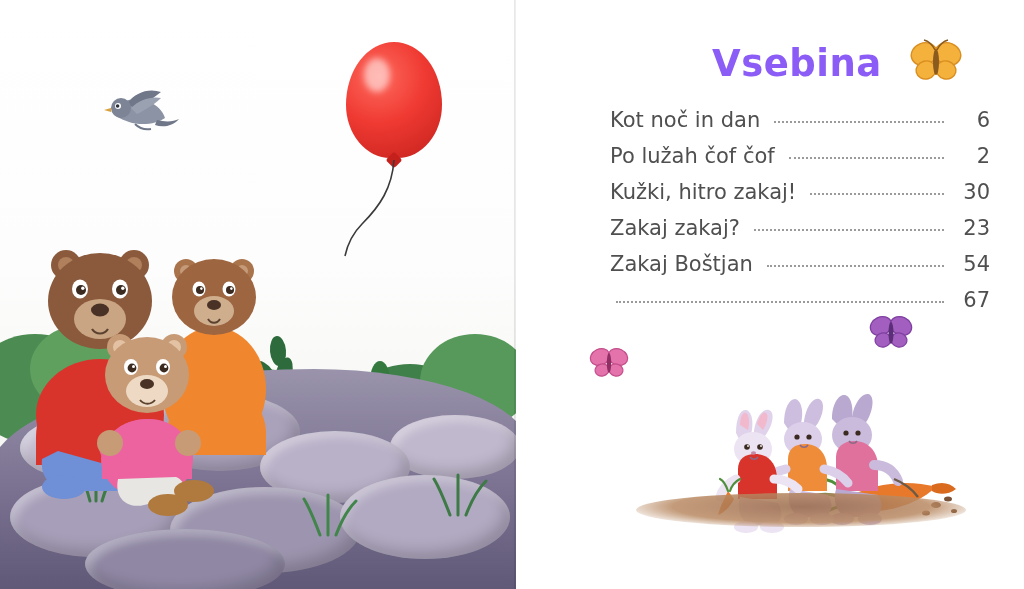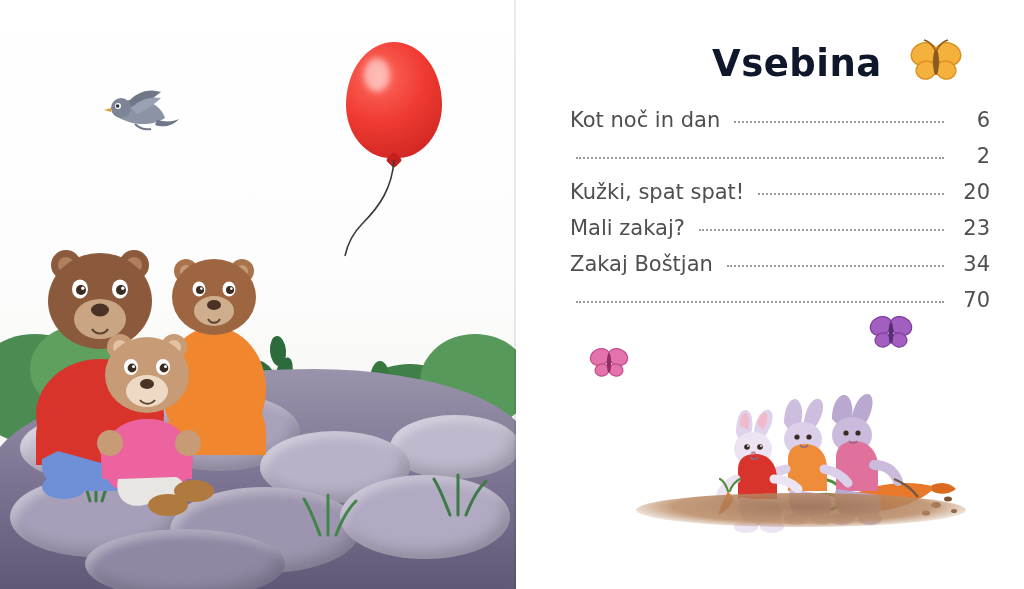--- a/index.html
+++ b/index.html
@@ -158,36 +158,37 @@
   }
 
   
   .toc-title {
     position: absolute;
     left: 196px;
     top: 42px;
     font-family: "DejaVu Sans", sans-serif;
     font-size: 37px;
     font-weight: bold;
-    color: #0f172a;
+    color: #8b5cf6;
     letter-spacing: 0.5px;
   }
   .toc-list {
     position: absolute;
     left: 54px;
     top: 108px;
     width: 420px;
   }
   .toc-row {
     display: flex;
     align-items: baseline;
     height: 36px;
     font-size: 21px;
     color: #4f4f4f;
     font-family: "DejaVu Sans", sans-serif;
+    margin-left: 40px;
   }
   .toc-label {
     white-space: nowrap;
     padding-right: 8px;
   }
   .toc-dots {
     flex: 1 1 auto;
     border-bottom: 2px dotted #9a9a9a;
     transform: translateY(-4px);
     margin: 0 6px;
@@ -412,41 +413,42 @@
       </svg>
     </div>
 
     <div class="toc-list">
       <div class="toc-row">
         <span class="toc-label">Kot noč in dan</span>
         <span class="toc-dots"></span>
         <span class="toc-page">6</span>
       </div>
       <div class="toc-row">
+        <span class="toc-label">Po lužah čof čof</span>
         <span class="toc-dots"></span>
         <span class="toc-page">2</span>
       </div>
       <div class="toc-row">
-        <span class="toc-label">Kužki, spat spat!</span>
+        <span class="toc-label">Kužki, hitro zakaj!</span>
         <span class="toc-dots"></span>
-        <span class="toc-page">20</span>
+        <span class="toc-page">30</span>
       </div>
       <div class="toc-row">
-        <span class="toc-label">Mali zakaj?</span>
+        <span class="toc-label">Zakaj zakaj?</span>
         <span class="toc-dots"></span>
         <span class="toc-page">23</span>
       </div>
       <div class="toc-row">
         <span class="toc-label">Zakaj Boštjan</span>
         <span class="toc-dots"></span>
-        <span class="toc-page">34</span>
+        <span class="toc-page">54</span>
       </div>
       <div class="toc-row">
         <span class="toc-dots"></span>
-        <span class="toc-page">70</span>
+        <span class="toc-page">67</span>
       </div>
     </div>
 
     <div class="butterfly" style="left:352px; top:312px;">
       <svg width="46" height="42" viewBox="0 0 46 42">
         <g fill="#a25fc0" stroke="#7e3fa0" stroke-width="1.2">
           <ellipse cx="13" cy="14" rx="11" ry="9" transform="rotate(-25 13 14)"></ellipse>
           <ellipse cx="33" cy="14" rx="11" ry="9" transform="rotate(25 33 14)"></ellipse>
           <ellipse cx="15" cy="28" rx="8" ry="7" transform="rotate(-12 15 28)"></ellipse>
           <ellipse cx="31" cy="28" rx="8" ry="7" transform="rotate(12 31 28)"></ellipse>

